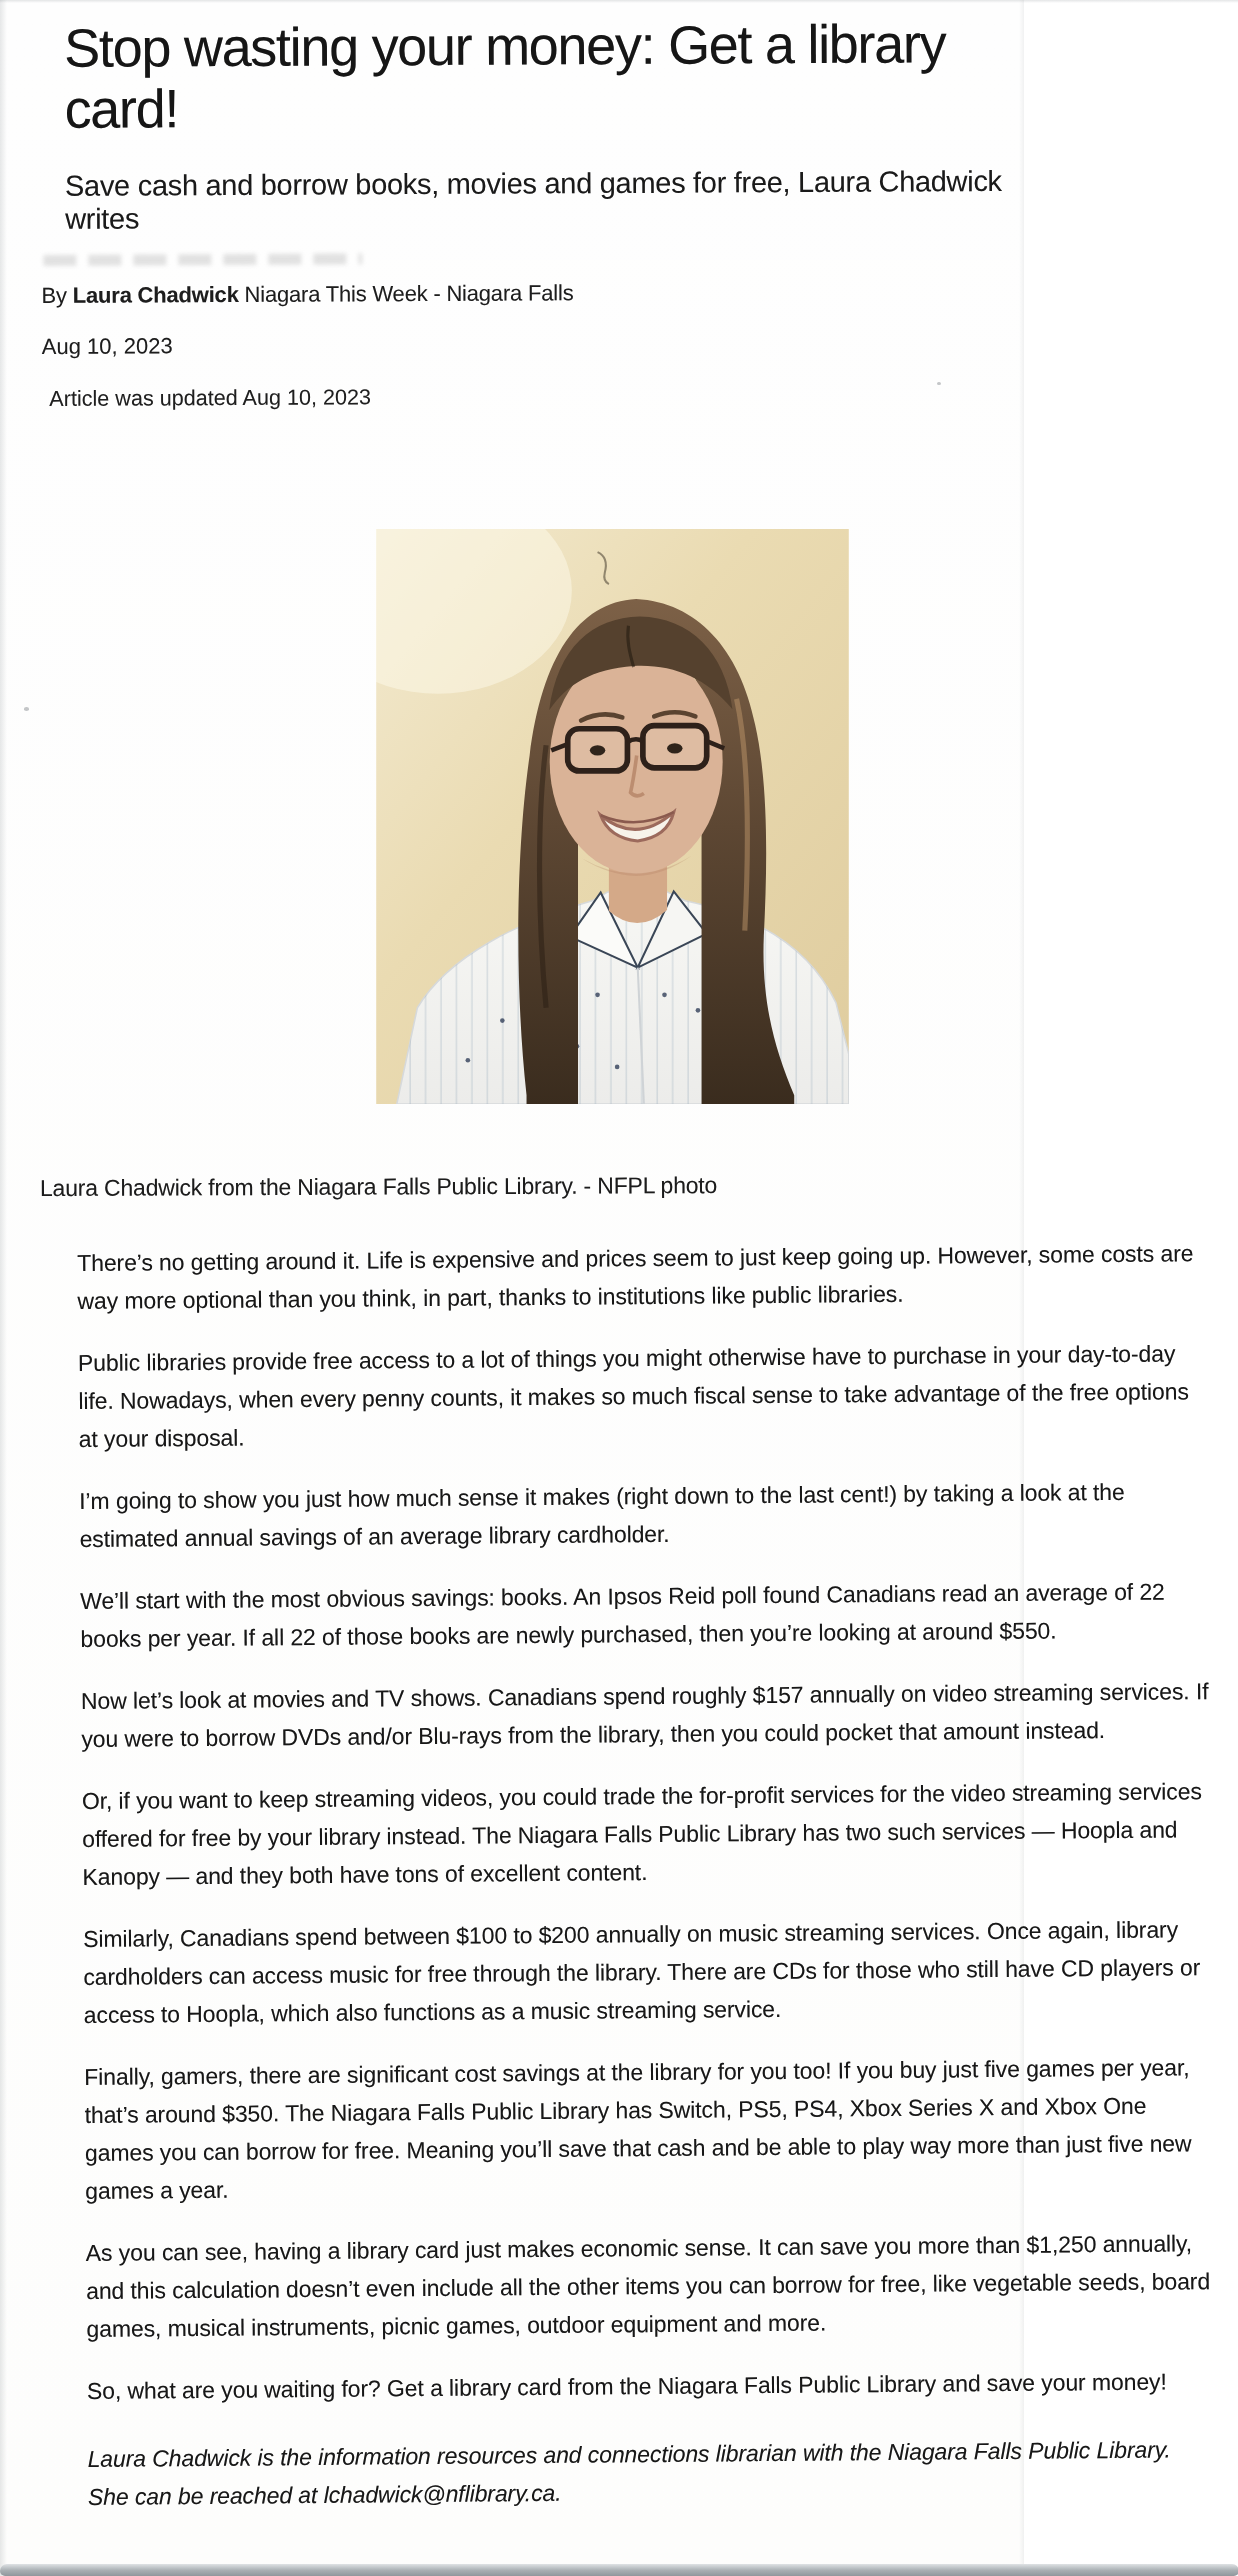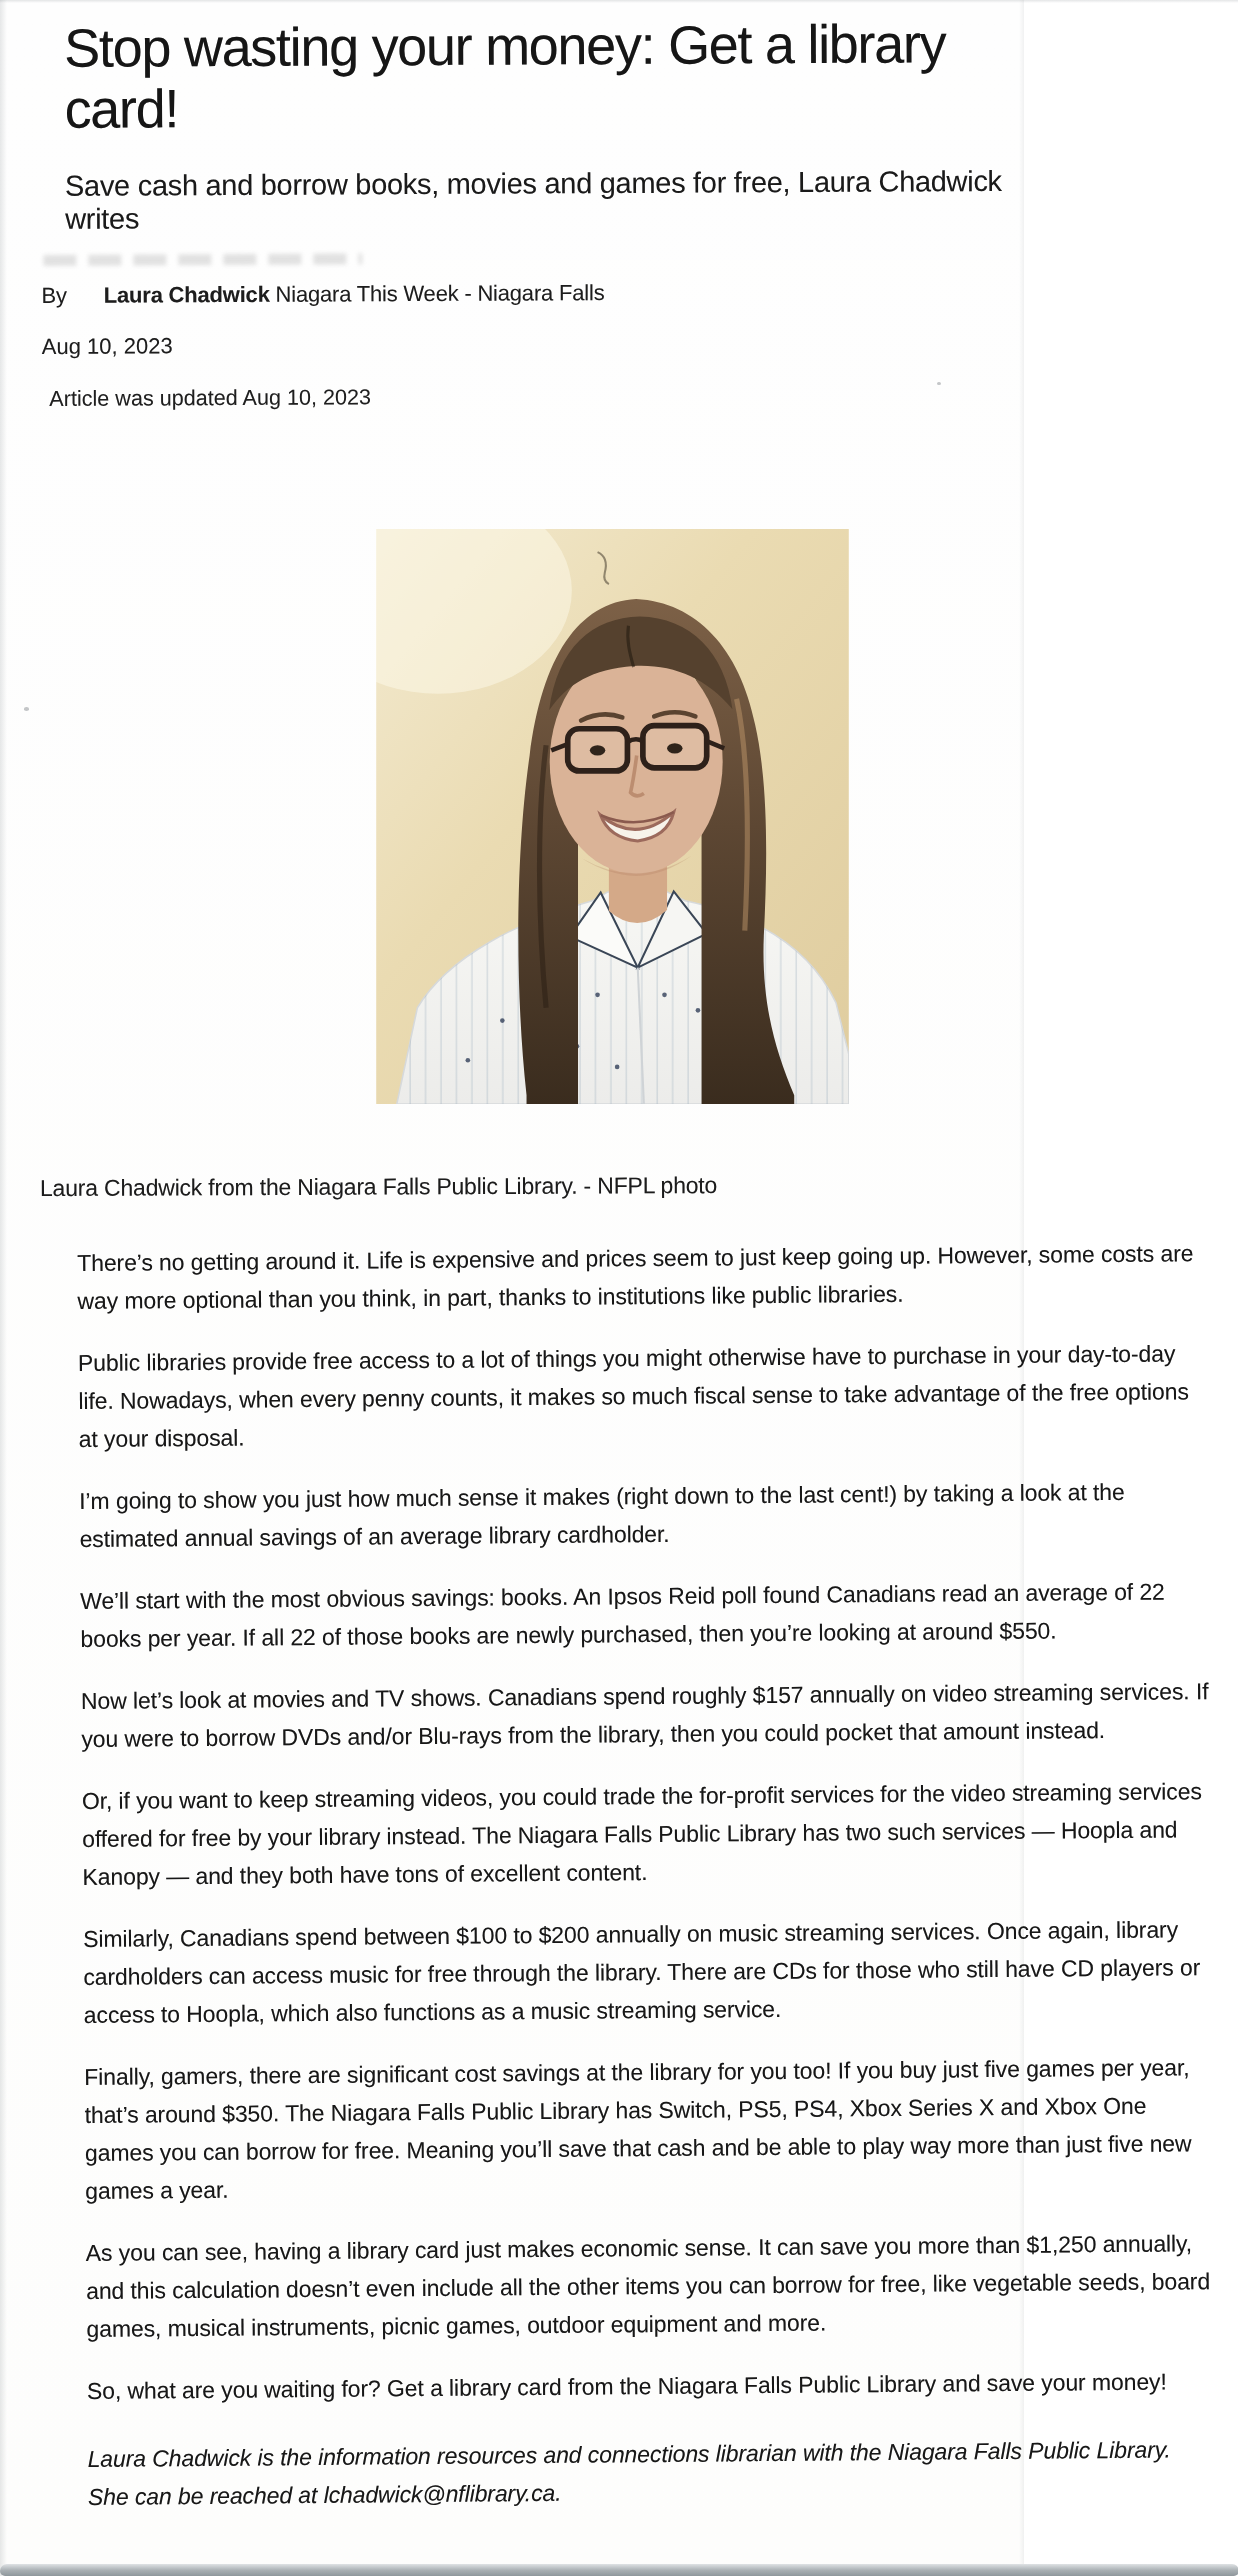--- a/index.html
+++ b/index.html
@@ -67,21 +67,21 @@
     text-shadow: 0 0 0.5px rgba(0,0,0,0.25);
   }
   .byline {
     margin: 0;
     margin-top: 47px;
     font-size: 22px;
     letter-spacing: -0.2px;
     color: #1d1d1d;
     text-shadow: 0 0 0.5px rgba(0,0,0,0.22);
   }
-  .byline .author { font-weight: 700; margin-left: 31px; }
+  .byline .author { font-weight: 700; }
   .pub-date {
     margin: 0;
     margin-top: 25px;
     font-size: 22px;
     color: #1d1d1d;
     text-shadow: 0 0 0.5px rgba(0,0,0,0.22);
   }
   .ghost-line {
     position: absolute;
     left: 2.1px;

